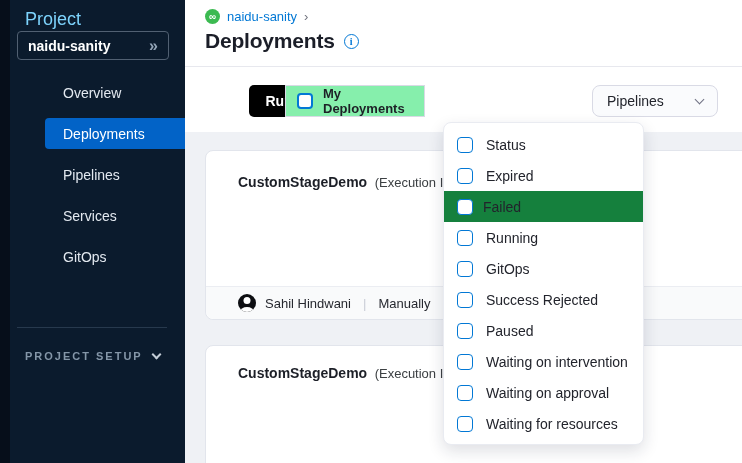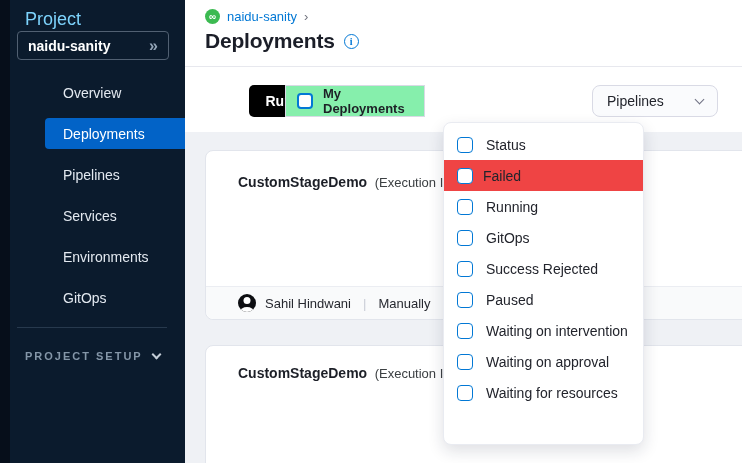--- a/index.html
+++ b/index.html
@@ -109,21 +109,21 @@
   .dropdown-menu {
     position:absolute; left:258px; top:122px; width:201px; height:323px;
     background:#fff; border:1px solid #e9ebf1; border-radius:8px;
     box-shadow:0 6px 16px rgba(20,30,60,.14); padding:6px 0; z-index:10;
   }
   .menu-item {
     height:31px; display:flex; align-items:center; gap:13px; padding:0 13px;
     font-size:14px; color:#22242c; cursor:pointer;
   }
   .menu-item .checkbox { border-width:1.5px; }
-  .menu-item.highlighted { background:#ef4444;gap:10px; }
+  .menu-item.highlighted { background:#15803d;gap:10px; }
 </style>
 </head>
 <body>
 
 <div class="sidebar">
   <div class="sidebar-strip"></div>
   <div class="project-label">Project</div>
   <div class="project-box">
     <span class="project-name">naidu-sanity</span>
     <span class="project-expand">»</span>
@@ -133,23 +133,20 @@
       <span>Overview</span>
     </div>
     <div class="nav-item selected">
       <span>Deployments</span>
     </div>
     <div class="nav-item">
       <span>Pipelines</span>
     </div>
     <div class="nav-item">
       <span>Services</span>
-    </div>
-    <div class="nav-item">
-      <span>Environments</span>
     </div>
     <div class="nav-item">
       <span>GitOps</span>
     </div>
   </div>
   <div class="sidebar-divider"></div>
   <div class="project-setup">
     <span>PROJECT SETUP</span>
     <span class="chev light"></span>
   </div>
@@ -205,20 +202,24 @@
       </div>
     </div>
 
   </div>
 
   <div class="dropdown-menu">
     <div class="menu-item">
       <span class="checkbox"></span>
       <span>Status</span>
     </div>
+    <div class="menu-item">
+      <span class="checkbox"></span>
+      <span>Expired</span>
+    </div>
     <div class="menu-item highlighted">
       <span class="checkbox"></span>
       <span>Failed</span>
     </div>
     <div class="menu-item">
       <span class="checkbox"></span>
       <span>Running</span>
     </div>
     <div class="menu-item">
       <span class="checkbox"></span>

